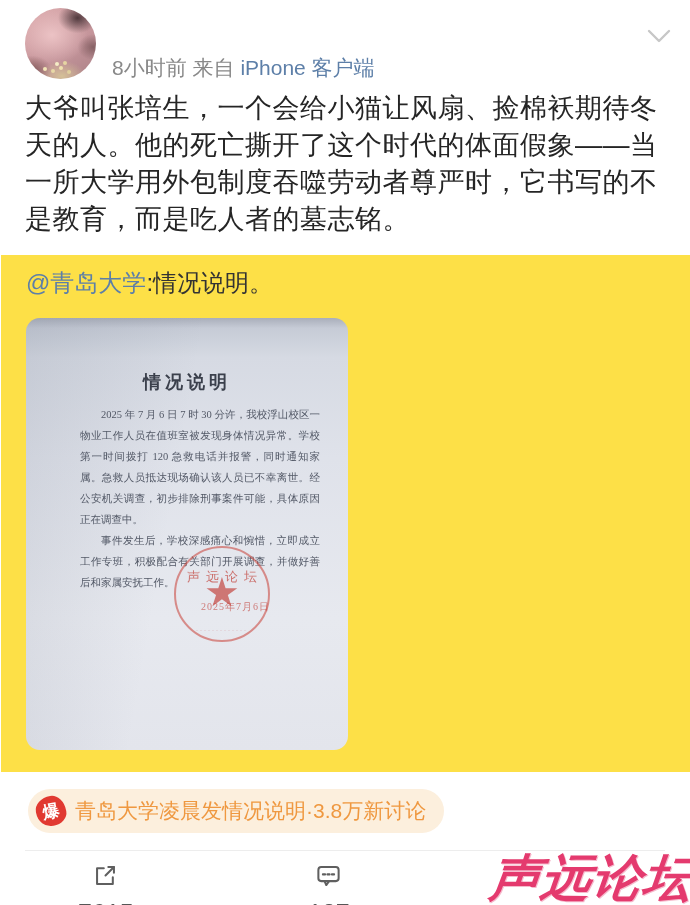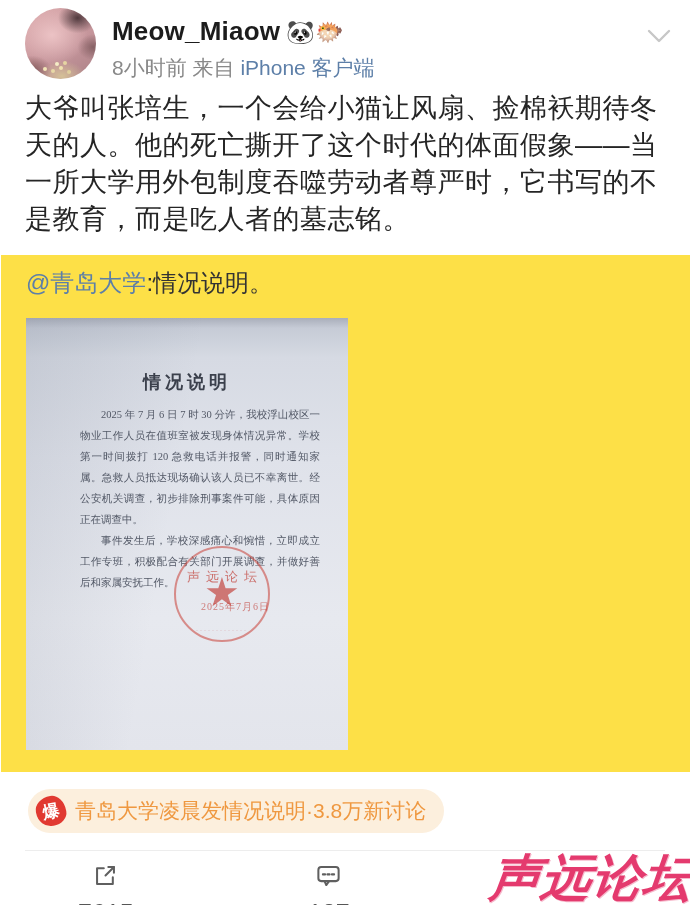--- a/index.html
+++ b/index.html
@@ -39,20 +39,21 @@
   }
   
   .quote{position:absolute;top:255px;left:1px;width:690px;height:517px;background:#fde047;}
   .quote-header{position:absolute;top:12px;left:25px;font-size:24px;color:#333;}
   .quote-header .mention{color:#5d7fa8;}
   
   .doc-image{
     position:absolute;top:63px;left:25px;width:322px;height:432px;overflow:hidden;
     background:
       linear-gradient(180deg,#a9aeba 0,#c6cbd6 10px,#d6dae3 40px,#dfe2ea 140px,#e7e9ef 300px,#e3e5ec 432px);
+    border-radius: 14px;
   }
   .doc-image:before{
     content:"";position:absolute;inset:0;
     background:linear-gradient(100deg,rgba(120,128,145,.18),rgba(255,255,255,0) 45%);
   }
   .doc-title{
     position:absolute;top:52px;left:0;width:100%;text-align:center;
     font-family:"Liberation Serif","DejaVu Serif",serif;
     font-size:18px;font-weight:700;color:#3b404c;letter-spacing:4px;
     filter:blur(.3px);
@@ -112,23 +113,20 @@
     transform:skewX(-6deg);
     color:#e43a6e;white-space:nowrap;letter-spacing:1px;
     text-shadow:1px 1px 0 rgba(228,58,110,.35);
   }
 </style>
 </head>
 <body>
 
 <div class="header">
   <div class="avatar"></div>
-  <div class="name-row">
-    <span>Meow_Miaow</span><span class="emojis">🐼🐡</span>
-  </div>
   <div class="meta-row">
     <span>8小时前</span>
     <span>来自</span>
     <span class="src-link">iPhone 客户端</span>
   </div>
   <svg class="chevron" viewBox="0 0 26 18">
     <polyline points="3,3 13,13 23,3" fill="none" stroke="#c7c7c7" stroke-width="2.4" stroke-linecap="round" stroke-linejoin="round"></polyline>
   </svg>
 </div>
 

